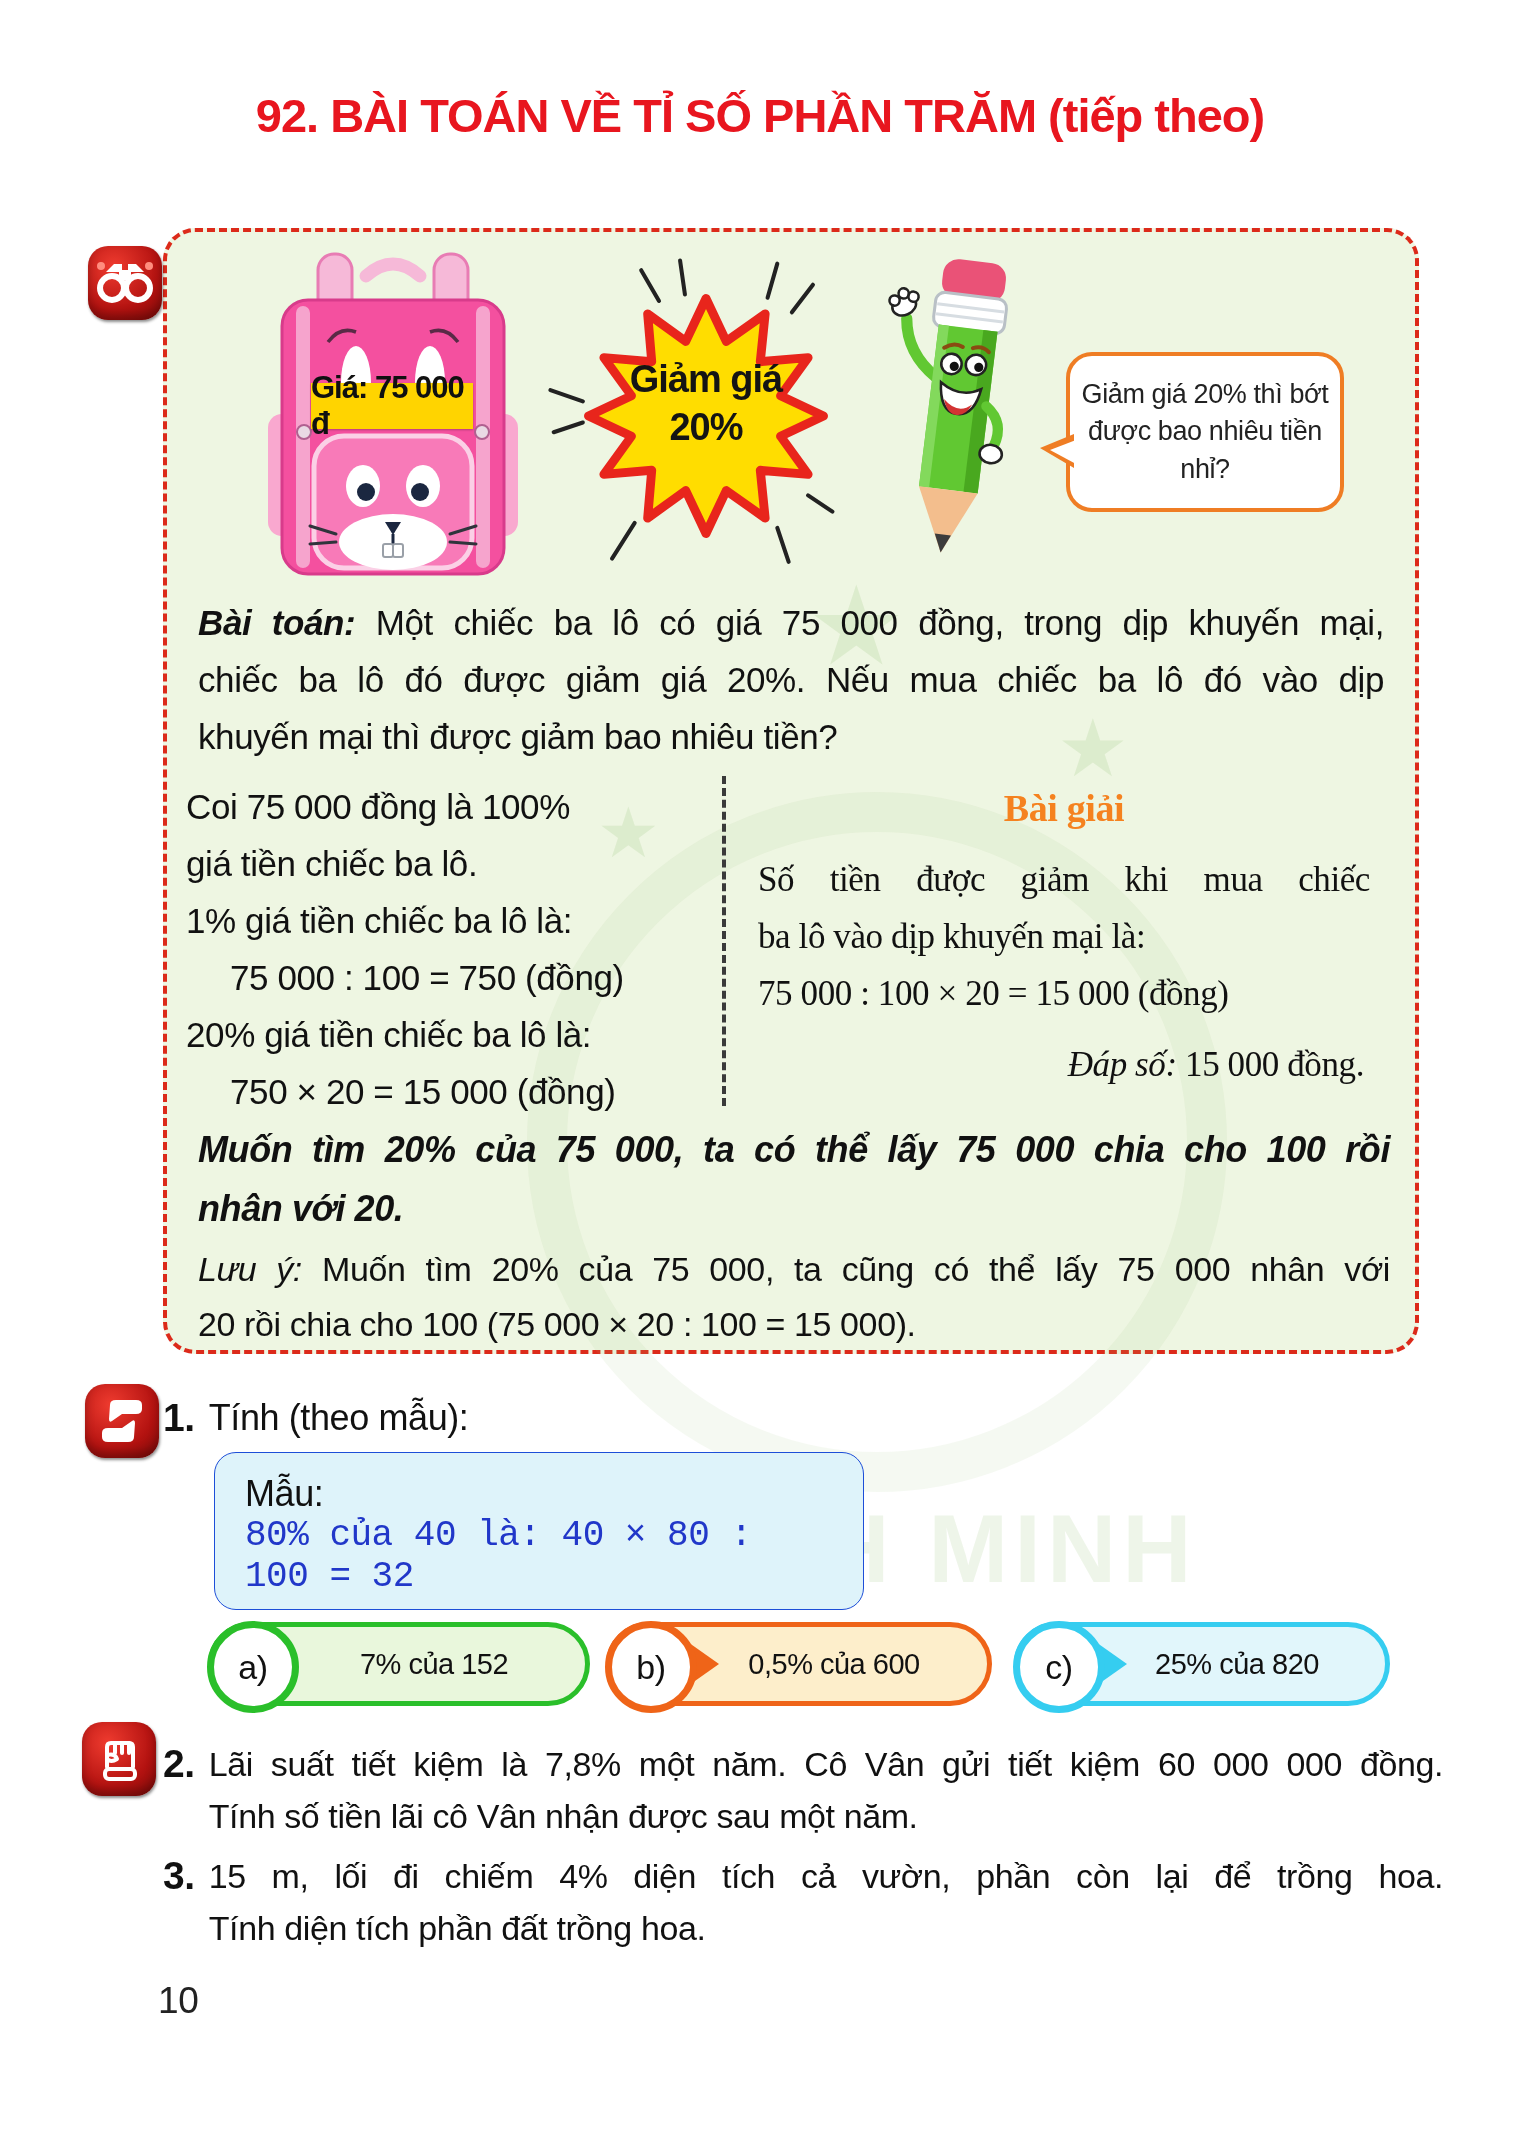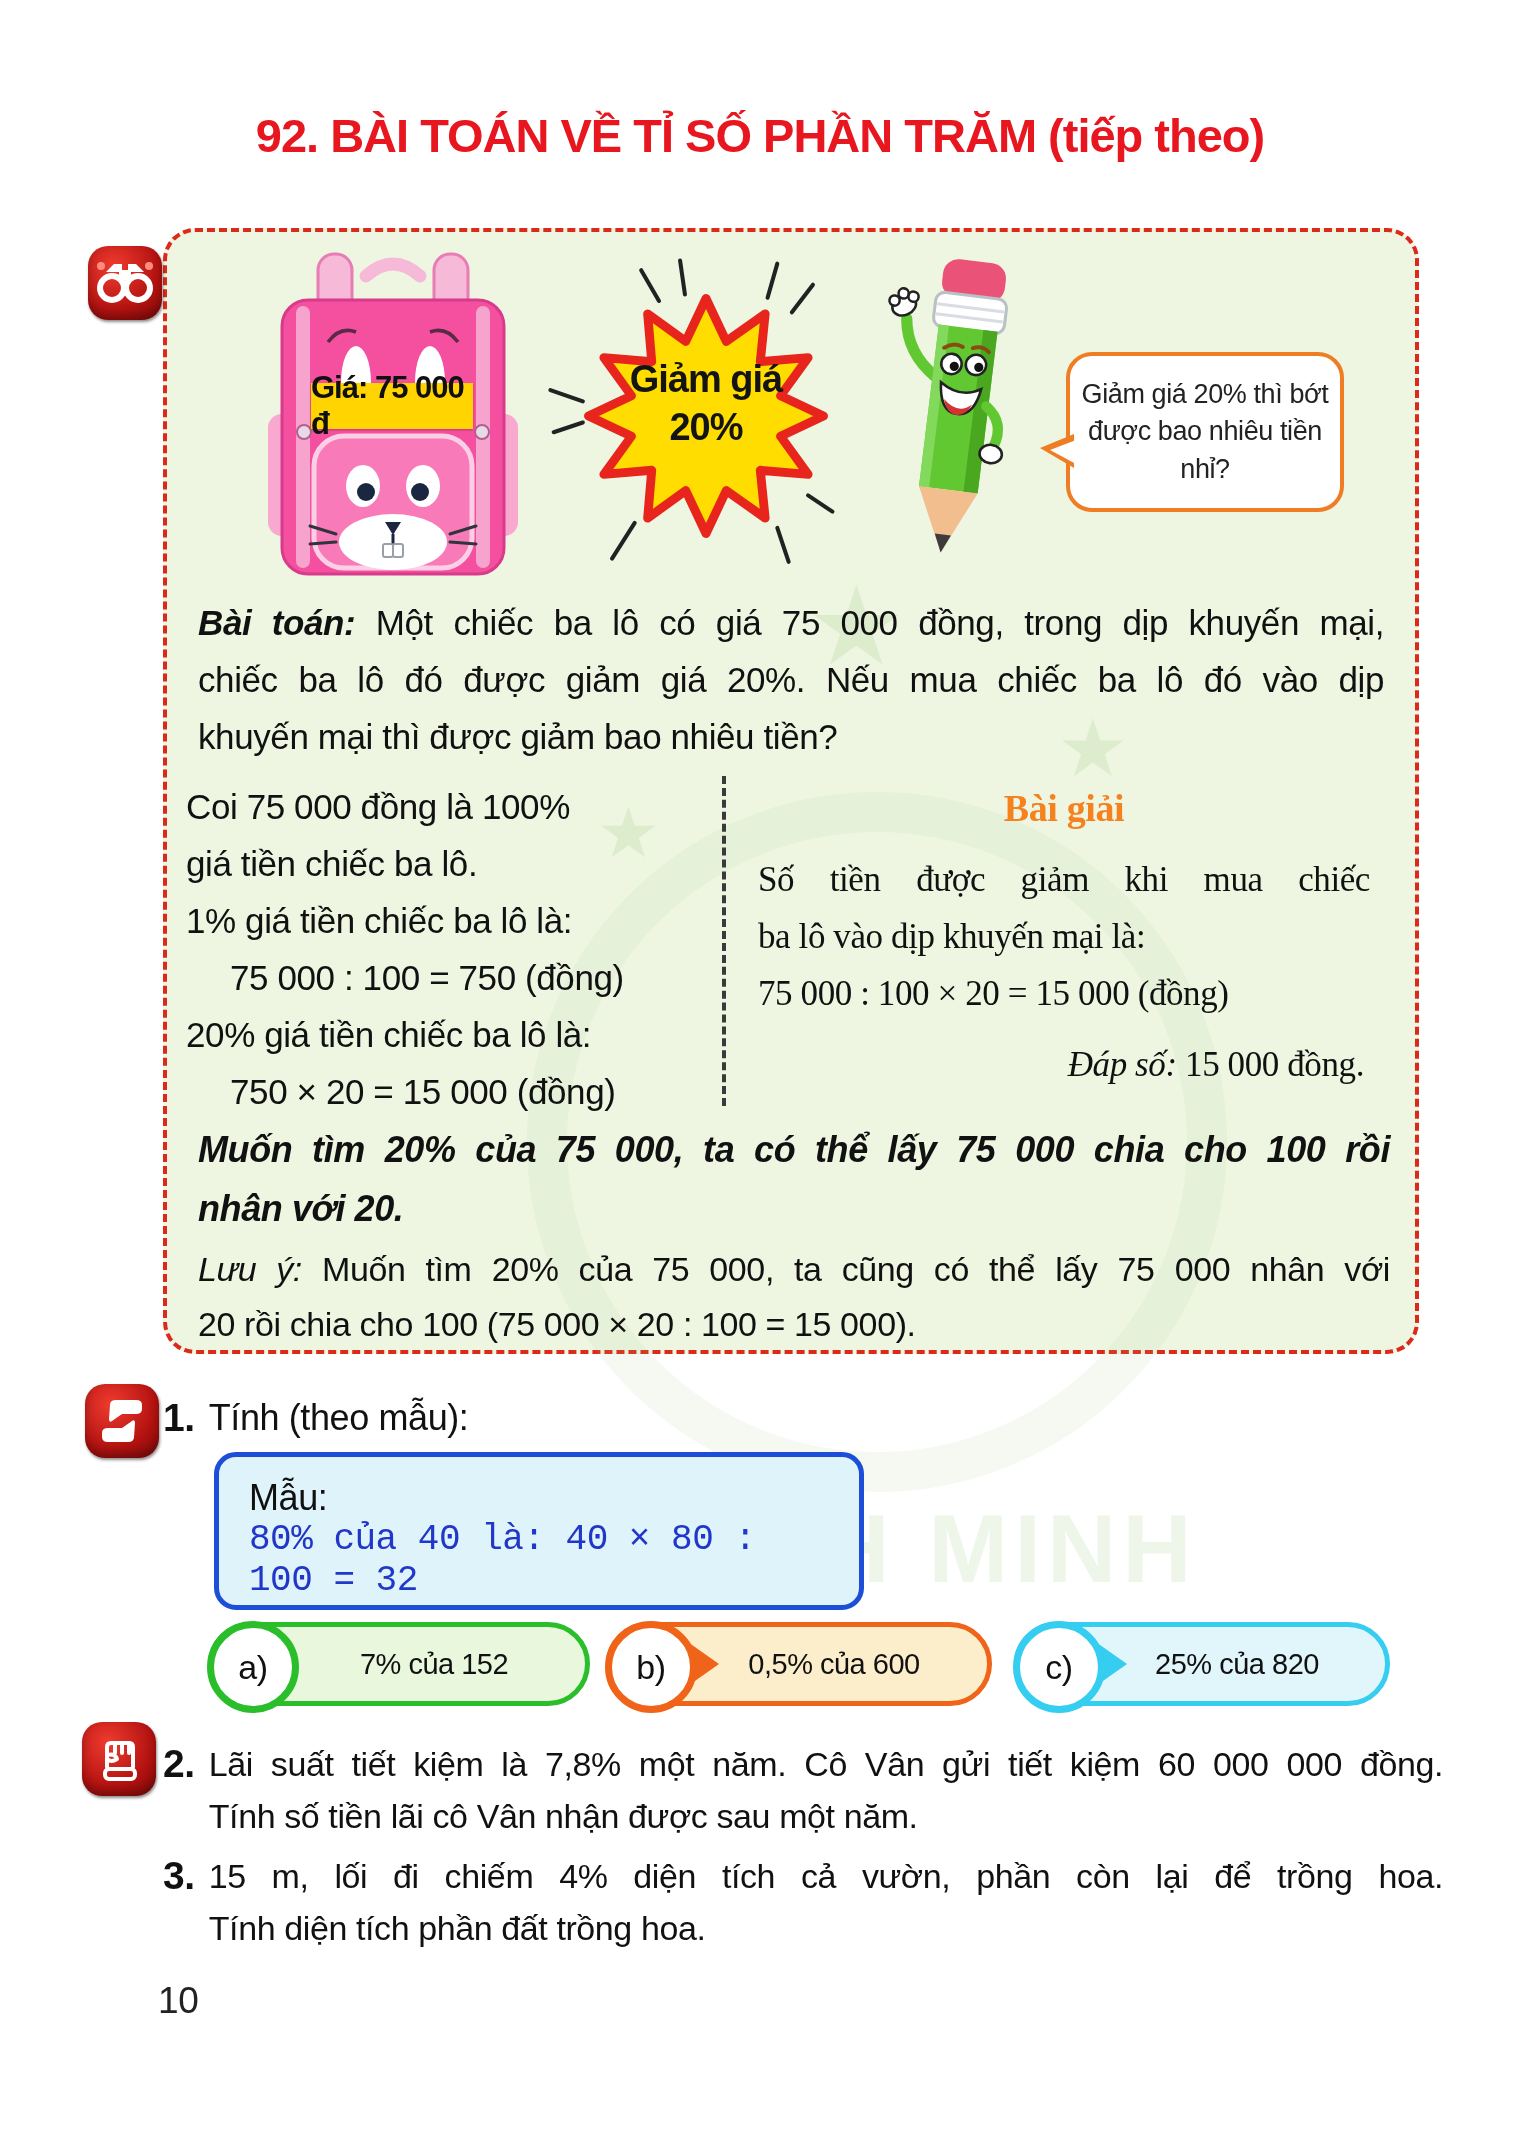--- a/index.html
+++ b/index.html
@@ -6,21 +6,21 @@
   .page {
     position:relative; width:1520px; height:2134px; overflow:hidden;
     background:#ffffff; font-family:"Liberation Sans", sans-serif; color:#111;
     letter-spacing:-0.4px;
   }
   .abs { position:absolute; }
 
   
   .title {
     top:88px; left:0; width:100%; text-align:center;
-    color:#e8161f; font-weight:bold; font-size:47px; letter-spacing:-1px;margin-top:20px;
+    color:#e8161f; font-weight:bold; font-size:47px; letter-spacing:-1px;
   }
 
   
   .exbox {
     left:163px; top:228px; width:1248px; height:1118px;
     background:#eef6e2; border:4px dashed #dc2a1a; border-radius:32px;
   }
   .watermark { pointer-events:none; }
   .wm-text {
     left:470px; top:1262px; font-size:96px; font-weight:bold; letter-spacing:6px;
@@ -100,21 +100,21 @@
   .ex-num { font-weight:bold; font-size:39px; line-height:52px; margin-right:14px; }
   .ex-text { font-size:34px; line-height:52px; }
   .ex1 { left:163px; top:1392px; width:700px; }
   .ex2 { left:163px; top:1738px; width:1280px; }
   .ex3 { left:163px; top:1850px; width:1280px; }
   .ex2 .ex-text, .ex3 .ex-text { width:1240px; }
 
   
   .mau {
     left:214px; top:1452px; width:650px; height:158px; box-sizing:border-box;
-    background:#def3fa; border:5px solid #1d4ed8; border-radius:22px;
+    background:#def3fa; border:1px solid #1d4ed8; border-radius:22px;
     padding:20px 30px;
   }
   .mau-label { font-size:36px; color:#101010; }
   .mau-formula { font-size:36px; color:#2137c9; margin-top:0; letter-spacing:-0.5px;font-family:Liberation Mono, monospace; }
 
   
   .pill {
     position:absolute; top:1622px; height:84px; box-sizing:border-box;
     border-radius:46px; display:flex; align-items:center;
   }

